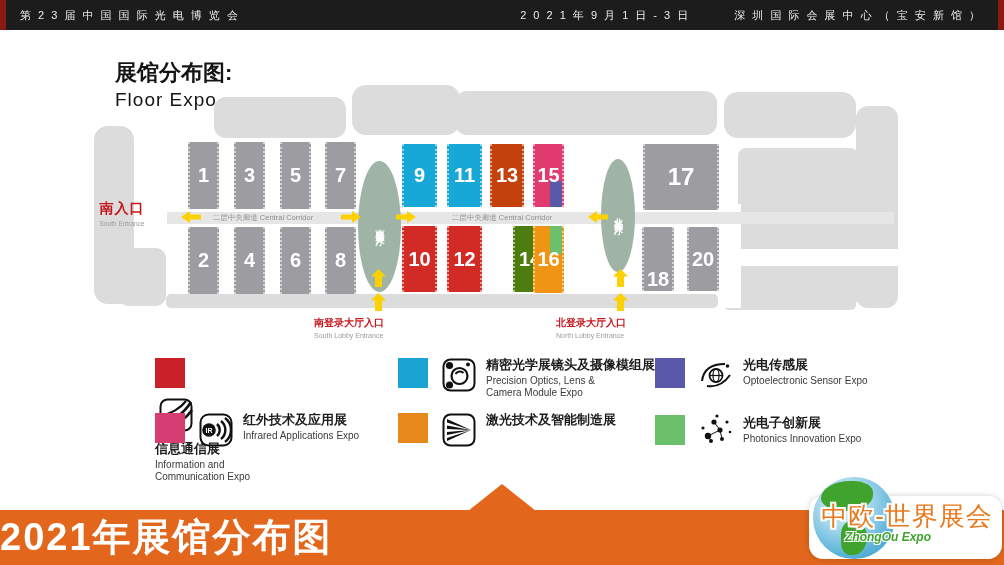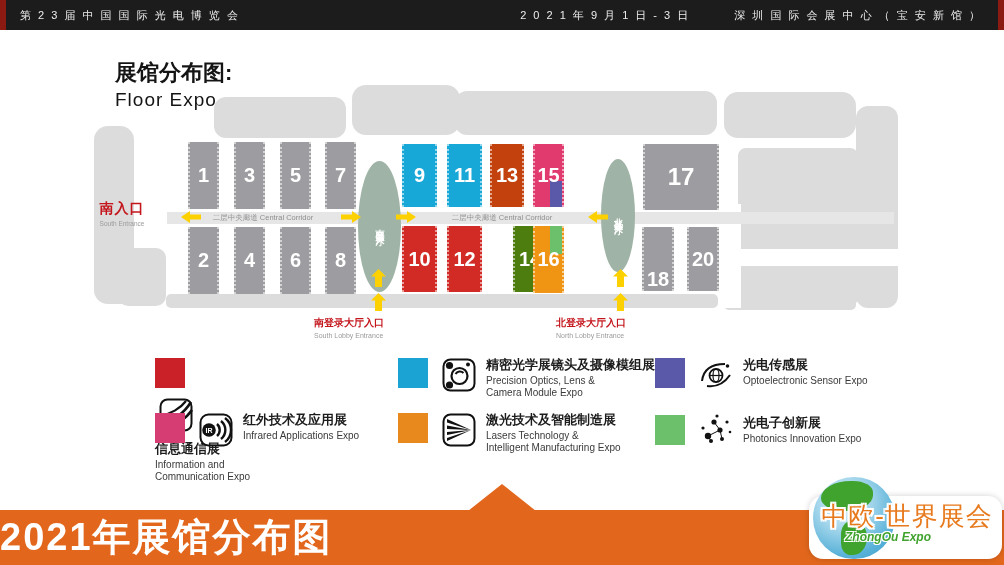--- a/index.html
+++ b/index.html
@@ -276,22 +276,20 @@
         <div class="legend-swatch" style="background: rgb(232, 137, 29);"></div>
         <div class="legend-icon"><svg viewBox="0 0 34 34" width="34" height="34">
             <rect x="1.5" y="1.5" width="31" height="31" rx="7" fill="none" stroke="#111" stroke-width="2"></rect>
             <polygon points="5,6 5,9.5 29,17" fill="#111"></polygon>
             <polygon points="5,12.5 5,16 29,17" fill="#111"></polygon>
             <polygon points="5,19 5,22 29,17" fill="#111"></polygon>
             <polygon points="5,25 5,28 29,17" fill="#111"></polygon>
           </svg></div>
         <div class="legend-text">
           <div class="zh">激光技术及智能制造展</div>
-          <div class="en">Lasers Technology &amp;
-Intelligent Manufacturing Expo</div>
         </div>
       </div>
       <div class="legend-item" style="left: 655px; top: 413px; align-items: center;">
         <div class="legend-swatch" style="background: rgb(108, 191, 107);"></div>
         <div class="legend-icon"><svg viewBox="0 0 34 34" width="34" height="34">
             <line x1="9" y1="23" x2="21" y2="17" stroke="#111" stroke-width="1"></line>
             <line x1="21" y1="17" x2="15" y2="9" stroke="#111" stroke-width="1"></line>
             <line x1="9" y1="23" x2="12" y2="28" stroke="#111" stroke-width="1"></line>
             <line x1="21" y1="17" x2="23" y2="26" stroke="#111" stroke-width="1"></line>
             <circle cx="9" cy="23" r="3.2" fill="#111"></circle>

